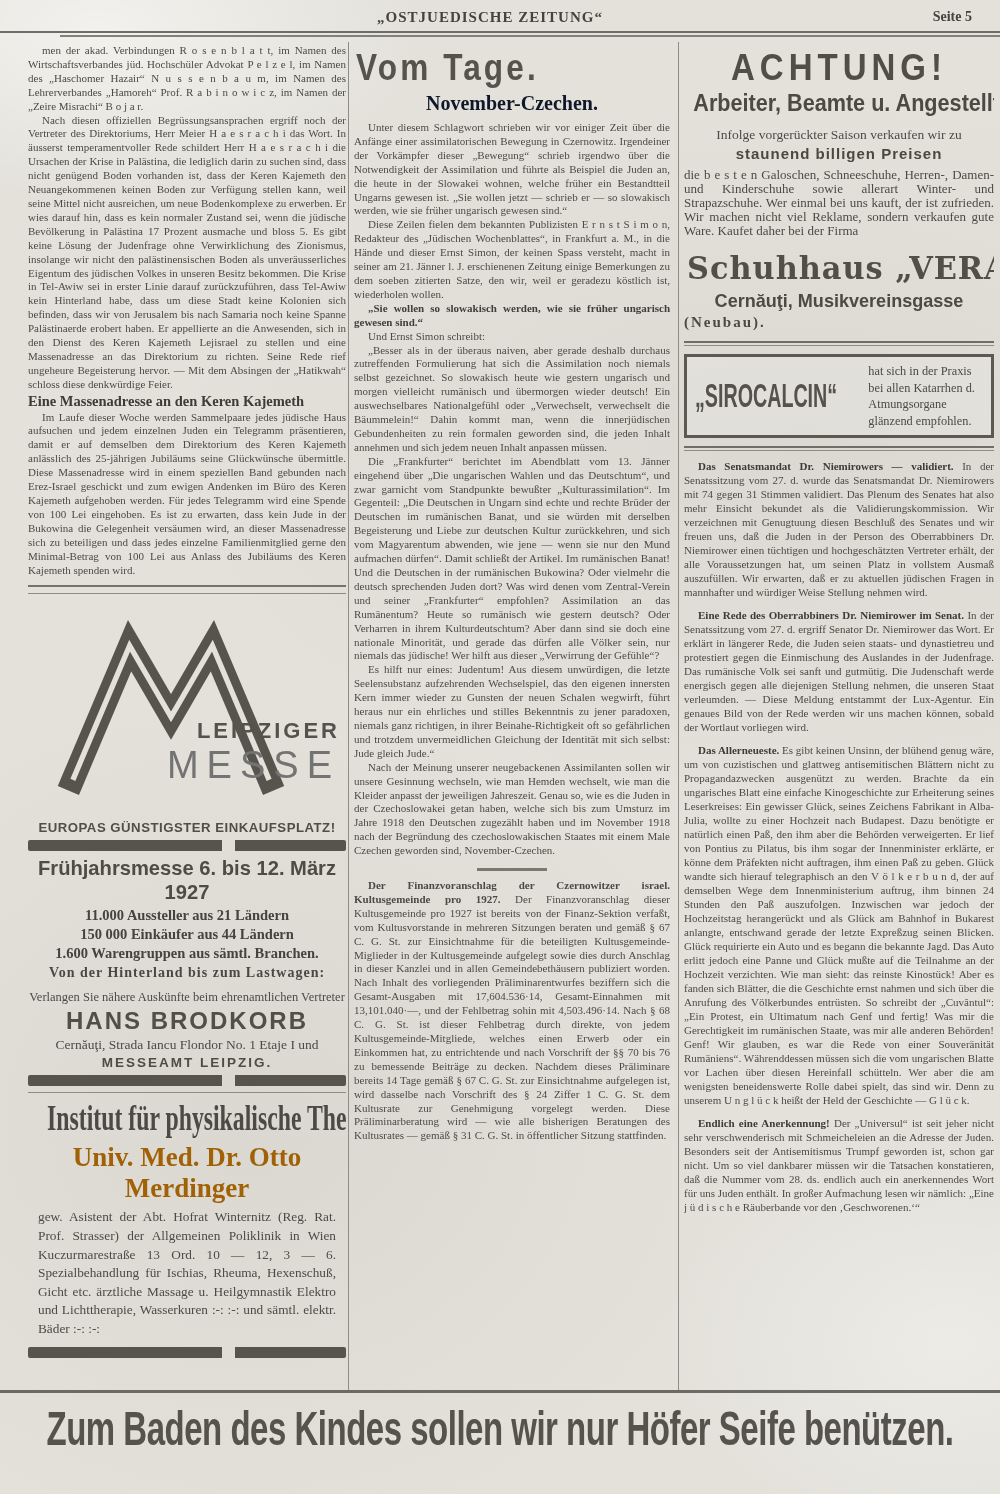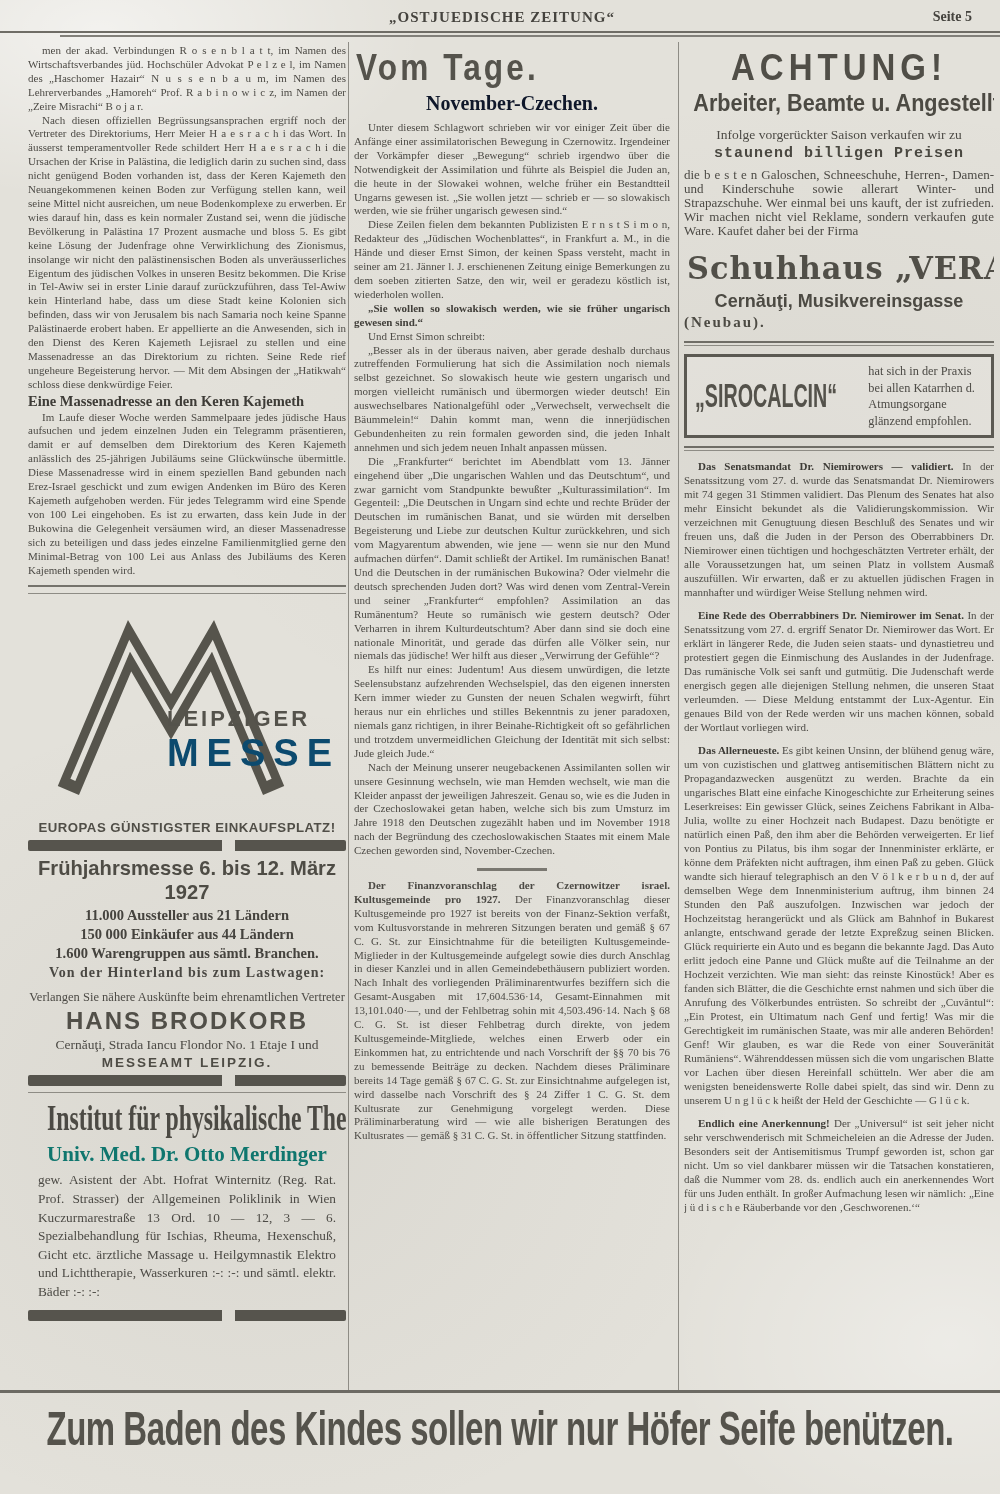--- a/index.html
+++ b/index.html
@@ -9,21 +9,21 @@
     background:
       radial-gradient(500px 260px at 10% 2%, rgba(255,255,255,.55), transparent 65%),
       radial-gradient(900px 500px at 80% 30%, rgba(110,105,95,.07), transparent 70%),
       radial-gradient(700px 600px at 25% 75%, rgba(110,105,95,.08), transparent 70%),
       radial-gradient(400px 300px at 95% 90%, rgba(255,255,255,.35), transparent 70%),
       #e3e1da;
     color:#4c4a45;
   }
   .abs{position:absolute;}
   
-  .masthead{top:9px;left:352px;width:300px;text-align:center;font-weight:bold;font-size:15px;letter-spacing:1px;color:#45433e;}
+  .masthead{top:9px;left:340px;width:300px;text-align:center;font-weight:bold;font-size:15px;letter-spacing:1px;color:#45433e;}
   .pageno{top:9px;right:28px;font-weight:bold;font-size:14px;color:#45433e;}
   .hrule1{top:31px;left:0;width:1000px;height:2px;background:#6f6d66;}
   .hrule2{top:35px;left:60px;width:940px;height:2px;background:#82807a;}
   
   .vrule{top:42px;width:1px;height:1350px;background:#8e8c85;}
   .col{top:44px;height:1350px;overflow:hidden;}
   #col-left{left:28px;width:318px;}
   #col-mid{left:354px;width:316px;}
   #col-right{left:684px;width:310px;}
   
@@ -34,40 +34,40 @@
   .thin-div{height:2px;background:#75736c;margin:8px 0 6px 0;}
   .thin-div2{height:1px;background:#8e8c85;margin:0 0 8px 0;}
   .squiggle{width:70px;height:3px;background:#7a7871;margin:10px auto 8px auto;}
   
   .vomtage{font-family:"Liberation Sans",sans-serif;font-weight:bold;font-size:31px;letter-spacing:3px;color:#55534c;transform:scale(1.02,1.22);transform-origin:left top;margin:2px 0 10px 2px;}
   .artTitle{font-weight:bold;font-size:20px;text-align:center;color:#0f172a;margin:2px 0 6px 0;}
   .bar{height:11px;background:linear-gradient(90deg,#56544d 0 61%,rgba(0,0,0,0) 61% 65%,#56544d 65% 100%);border-radius:2px;margin:5px 0;}
   
   .messe-logo-wrap{position:relative;height:212px;margin-top:6px;}
   .messe-logo-wrap svg{position:absolute;left:28px;top:0;}
-  .messe-words{position:absolute;right:6px;top:104px;text-align:left;}
+  .messe-words{position:absolute;right:6px;top:116px;text-align:right;}
   .messe-w1{font-family:"Liberation Sans",sans-serif;font-weight:bold;font-size:22px;letter-spacing:3px;color:#54524b;}
-  .messe-w2{font-family:"Liberation Sans",sans-serif;font-weight:bold;font-size:38px;letter-spacing:8px;color:#0c4a6e;}
+  .messe-w2{font-family:"Liberation Sans",sans-serif;font-weight:normal;font-size:38px;letter-spacing:8px;color:#737373;}
   .messe-slogan{font-family:"Liberation Sans",sans-serif;font-weight:bold;font-size:13.2px;letter-spacing:.5px;color:#504e47;text-align:center;margin-top:6px;}
   .messe-fair{font-family:"Liberation Sans",sans-serif;font-weight:bold;font-size:21px;color:#4e4c45;text-align:center;transform:scaleX(.96);transform-origin:center;margin:4px 0 2px 0;}
   .messe-stat{font-weight:bold;font-size:14.5px;text-align:center;color:#45433e;line-height:19px;}
   .messe-range{font-weight:bold;font-size:14px;letter-spacing:1px;text-align:center;color:#4a4843;margin-top:2px;}
   .messe-intro{font-size:12.5px;text-align:center;line-height:16px;margin-top:8px;}
   .messe-name{font-family:"Liberation Sans",sans-serif;font-weight:bold;font-size:24px;letter-spacing:2px;text-align:center;color:#514f48;margin-top:2px;}
   .messe-addr{font-size:13.5px;text-align:center;margin-top:2px;}
   .messe-org{font-family:Liberation Sans, sans-serif;font-weight:bold;font-size:13.5px;letter-spacing:2px;text-align:center;color:#4e4c45;margin-top:2px;}
   
   .inst-title{font-weight:bold;font-size:27px;color:#4c4a44;text-align:center;transform:scale(.88,1.3);transform-origin:center;white-space:nowrap;margin:10px 0 8px 0;}
-  .inst-doc{font-weight:bold;font-size:21px;text-align:center;color:#0f766e;margin-bottom:4px;}
+  .inst-doc{font-weight:bold;font-size:27px;text-align:center;color:#a16207;margin-bottom:4px;}
   .inst-details{font-size:13.3px;line-height:18.6px;text-align:justify;padding:0 10px;}
   
   .achtung{font-family:"Liberation Sans",sans-serif;font-weight:bold;font-size:33px;letter-spacing:5px;text-align:center;color:#504e47;transform:scaleY(1.12);transform-origin:center top;margin:2px 0 6px 0;}
   .achtung-sub{font-family:"Liberation Sans",sans-serif;font-weight:bold;font-size:23px;text-align:center;color:#4c4a43;transform:scaleX(.94);transform-origin:center;white-space:nowrap;margin-bottom:10px;}
   .achtung-l1{font-size:13.5px;text-align:center;margin-bottom:2px;}
-  .achtung-l2{font-family:Liberation Mono, monospace;font-weight:bold;font-size:15px;letter-spacing:1px;text-align:center;color:#4a4841;margin-bottom:6px;}
+  .achtung-l2{font-family:Liberation Sans, sans-serif;font-weight:bold;font-size:15px;letter-spacing:1px;text-align:center;color:#4a4841;margin-bottom:6px;}
   .achtung-body{font-size:13px;line-height:14px;text-align:justify;}
   .vera{font-family:"DejaVu Serif",serif;font-weight:bold;font-size:31px;text-align:center;color:#514f48;letter-spacing:1px;white-space:nowrap;transform:scaleX(.98);transform-origin:center;margin:12px 0 4px 0;}
   .vera-addr{font-family:"Liberation Sans",sans-serif;font-weight:bold;font-size:19px;text-align:center;color:#4c4a43;transform:scaleX(.95);transform-origin:center;white-space:nowrap;}
   .vera-neubau{font-weight:bold;font-size:15px;letter-spacing:2px;text-align:left;color:#4c4a43;margin-top:2px;}
   .dbl-rule{height:2px;background:#6f6d66;margin:10px 0 2px 0;}
   .dbl-rule2{height:1px;background:#8e8c85;margin:0 0 8px 0;}
   .siro-box{border:3px solid #5b5952;display:flex;align-items:center;padding:6px 8px;margin:4px 0 8px 0;background:rgba(255,255,255,.15);}
   .siro-name{font-family:"Liberation Sans",sans-serif;font-weight:bold;font-size:24px;color:#54524b;transform:scale(.82,1.35);transform-origin:left center;white-space:nowrap;flex:0 0 46%;}
   .siro-claim{font-size:12.3px;line-height:16.5px;flex:1;}
   .r-articles{font-size:11px;line-height:14px;text-align:justify;}

